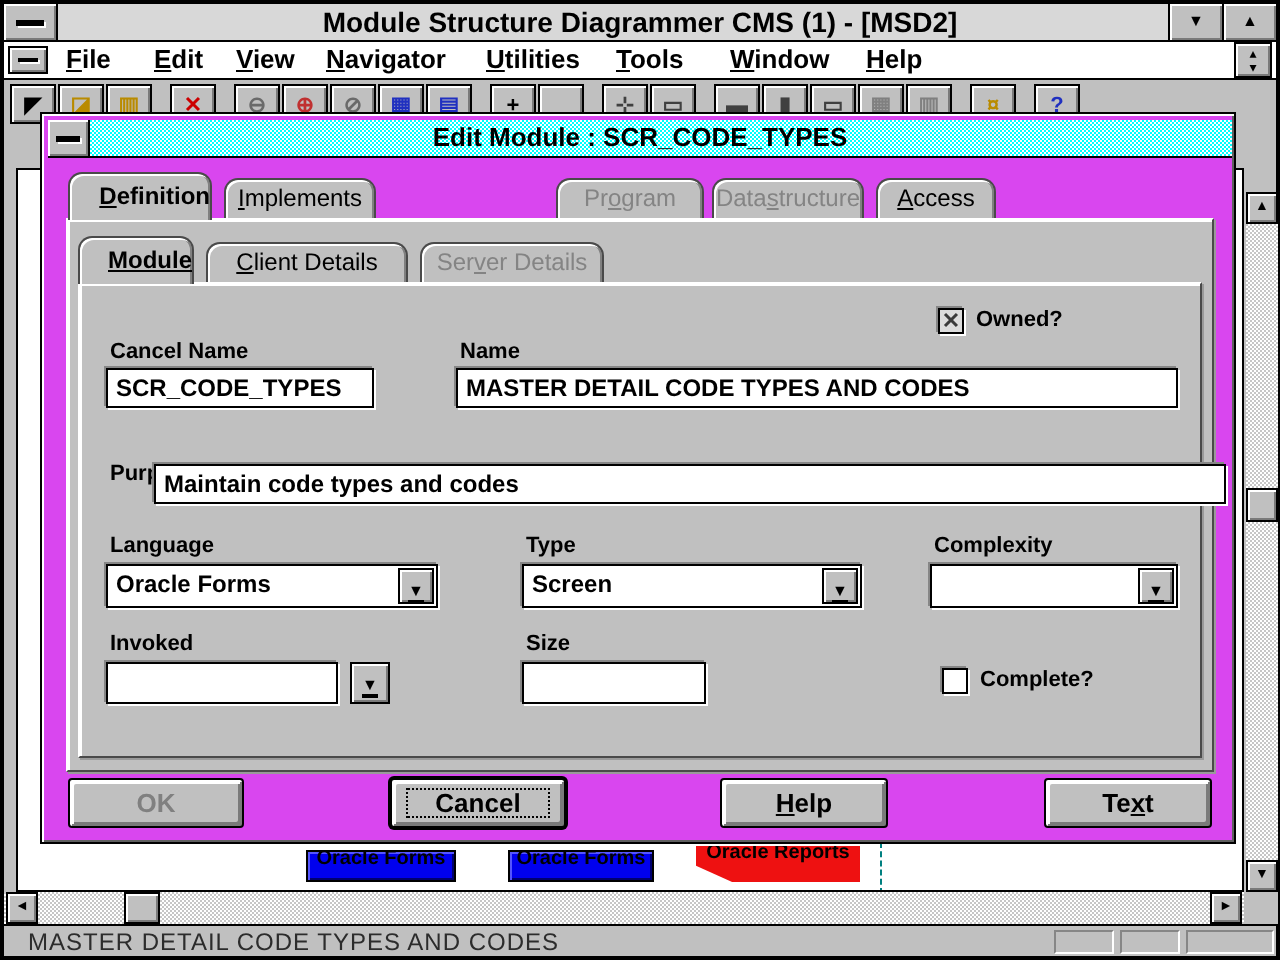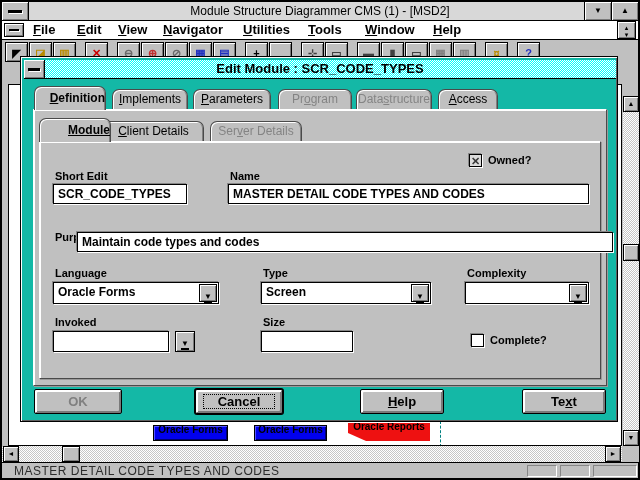--- a/index.html
+++ b/index.html
@@ -5,21 +5,21 @@
   * { margin:0; padding:0; box-sizing:border-box; }
   html,body { width:640px; height:480px; }
   body { font-family:"Liberation Sans", sans-serif; background:#777; }
   #root { position:relative; width:640px; height:480px; background:#c0c0c0;
           box-shadow: inset 0 0 0 2px #000; overflow:hidden; }
   .abs { position:absolute; }
 
   
   .titlebar { left:2px; top:2px; width:636px; height:19px; background:#d8d8d8;
               border-bottom:1px solid #000; }
-  .titletxt { width:100%; text-align:center; font-weight:normal; font-size:12px; line-height:18px; color:#000; }
+  .titletxt { width:100%; text-align:center; font-weight:bold; font-size:14px; line-height:18px; color:#000; }
   .bevel { background:#c0c0c0; border:1px solid #000;
            box-shadow: inset 1px 1px 0 #fff, inset -1px -1px 0 #7a7a7a; }
   .sysbtn { left:0; top:0; width:27px; height:18px; border-right:1px solid #000;
             background:#c0c0c0; box-shadow: inset 1px 1px 0 #fff, inset -1px -1px 0 #7a7a7a; }
   .dash { position:absolute; left:6px; top:8px; width:14px; height:3px; background:#000; box-shadow:1px 1px 0 #fff; }
   .tb-btns { right:0; top:0; height:18px; display:flex; }
   .tb-btn { width:27px; height:18px; border-left:1px solid #000; background:#c0c0c0;
             box-shadow: inset 1px 1px 0 #fff, inset -1px -1px 0 #7a7a7a;
             font-size:8px; line-height:17px; text-align:center; color:#000; }
 
@@ -57,21 +57,21 @@
   .vsb { left:623px; top:96px; width:16px; height:350px; }
   .hsb { left:2px; top:446px; width:620px; height:16px; }
   .corner { left:623px; top:446px; width:16px; height:16px; background:#c0c0c0; }
 
   .statusbar { left:2px; top:462px; width:636px; height:16px; background:#c0c0c0; border-top:1px solid #000; }
   .statustxt { position:absolute; left:12px; top:1px; font-size:12px; color:#2c2c2c; letter-spacing:0.5px; }
   .spanel { position:absolute; top:2px; height:12px; background:#c0c0c0;
             border:1px solid #868686; border-bottom-color:#fff; border-right-color:#fff; }
 
   
-  .dlg { left:20px; top:56px; width:598px; height:366px; background:#14b8a6; border:1px solid #000;
+  .dlg { left:20px; top:56px; width:598px; height:366px; background:#d946ef; border:1px solid #000;
          box-shadow: inset 1px 1px 0 #fff, inset -1px -1px 0 #606060; z-index:10; }
   .dlgtitle { left:3px; top:3px; width:592px; height:19px; border-bottom:1px solid #000;
               background: conic-gradient(#00ffff 25%, #ffffff 0 50%, #00ffff 0 75%, #ffffff 0);
               background-size:2px 2px; }
   .dlgtitletxt { width:100%; text-align:center; font-weight:bold; font-size:13px; line-height:18px; color:#000; }
   .dlgsys { position:absolute; left:0; top:0; width:21px; height:18px; background:#c0c0c0;
             border-right:1px solid #000; box-shadow: inset 1px 1px 0 #fff, inset -1px -1px 0 #7a7a7a; }
   .dlgsys .dash { left:4px; top:8px; width:12px; height:3px; }
 
   .tab { position:absolute; background:#c0c0c0; border:1px solid #4a4a4a; border-bottom:none;
@@ -204,39 +204,38 @@
   <div class="abs dlg">
     <div class="abs dlgtitle">
       <div class="dlgsys">
           <div class="dash"></div>
         </div>
       <div class="dlgtitletxt">Edit Module : SCR_CODE_TYPES</div>
     </div>
 
     <div class="tab active" style="left:13px;  top:29px; width:72px; height:24px; line-height:22px;"><u>D</u>efinition</div>
     <div class="tab" style="left:91px;  top:32px; width:76px; height:28px; line-height:18px;"><u>I</u>mplements</div>
-    <div class="tab" style="left:172px; top:32px; width:78px; height:20px; line-height:18px;"><u>P</u>arameters</div>
     <div class="tab disabled" style="left:257px; top:32px; width:74px; height:20px; line-height:18px;">Pr<u>o</u>gram Data</div>
     <div class="tab disabled" style="left:335px; top:32px; width:76px; height:20px; line-height:18px;">Data<u>s</u>tructure</div>
     <div class="tab" style="left:417px; top:32px; width:60px; height:20px; line-height:18px;"><u>A</u>ccess</div>
 
     <div class="page" style="left:12px; top:52px; width:574px; height:277px;"></div>
 
-    <div class="tab active" style="left:18px;  top:61px; width:72px;  height:24px; line-height:22px; z-index:7;text-decoration:underline;"><u>M</u>odule</div>
+    <div class="tab active" style="left:18px;  top:61px; width:58px;  height:24px; line-height:22px; z-index:7;text-decoration:underline;"><u>M</u>odule</div>
     <div class="tab" style="left:82px;  top:64px; width:101px; height:21px; line-height:19px; z-index:5;"><u>C</u>lient Details</div>
     <div class="tab disabled" style="left:189px; top:64px; width:92px;  height:21px; line-height:19px; z-index:5;">Ser<u>v</u>er Details</div>
 
     <div class="page" style="left:18px; top:84px; width:562px; height:238px; z-index:6;"></div>
 
     <div class="abs" style="left:0; top:0; width:598px; height:366px; z-index:8;">
 
       <div class="cb dis" style="left:448px; top:97px;"><span>✕</span></div>
       <div class="lbl" style="left:467px; top:97px;text-align:center;">Owned?</div>
 
-      <div class="lbl" style="left:34px; top:113px;">Short Edit</div>
+      <div class="lbl" style="left:34px; top:113px;">Cancel Name</div>
       <div class="tf" style="left:32px; top:127px; width:134px; height:20px;">
         <div class="val">SCR_CODE_TYPES</div>
       </div>
 
       <div class="lbl" style="left:209px; top:113px;">Name</div>
       <div class="tf" style="left:207px; top:127px; width:361px; height:20px;">
         <div class="val">MASTER DETAIL CODE TYPES AND CODES</div>
       </div>
 
       <div class="lbl" style="left:34px; top:174px;text-align:center;">Purpose</div>

